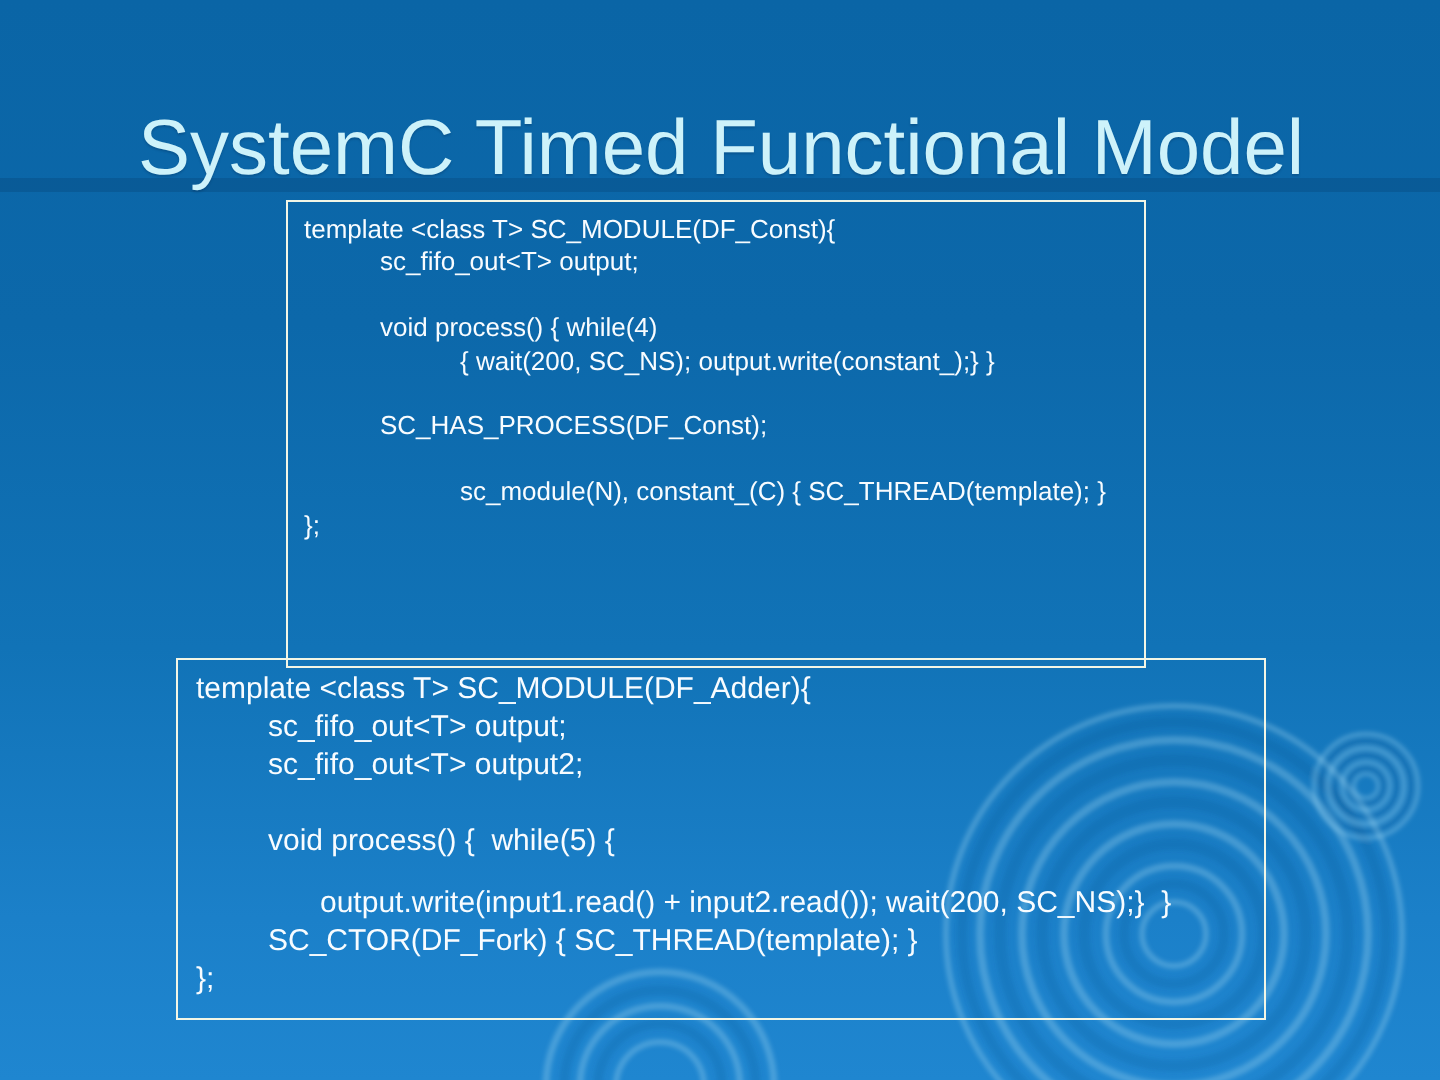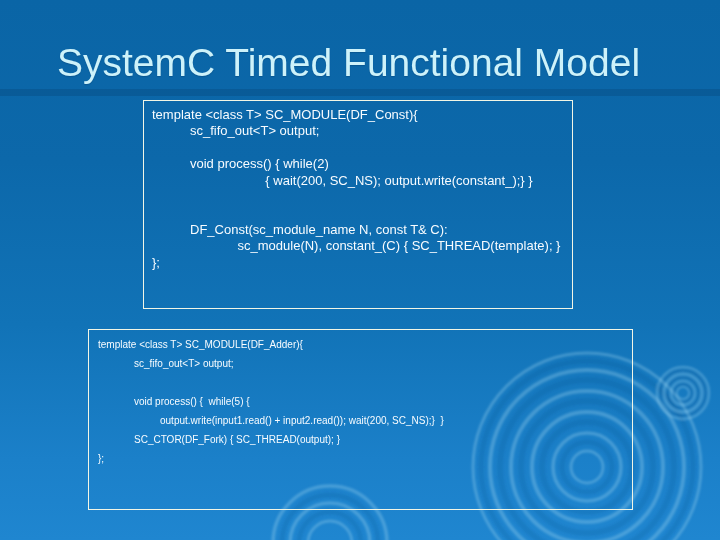--- a/index.html
+++ b/index.html
@@ -26,21 +26,21 @@
   .ripples {
     position: absolute;
     left: 0;
     top: 0;
     pointer-events: none;
   }
   .title {
     position: absolute;
     left: 57px;
     top: 40px;
-    margin: 0;
+    margin: 12px;
     font-size: 39px;
     font-weight: normal;
     line-height: 46px;
     white-space: nowrap;
     color: #cdf2fa;
     text-shadow: 0 1px 1px rgba(0, 40, 80, 0.25);
   }
   .code-box {
     position: absolute;
     border: 1px solid #f2f6e6;
@@ -48,38 +48,38 @@
     box-sizing: border-box;
     overflow: hidden;
   }
   .code-line {
     white-space: pre;
   }
   .box1 {
     left: 143px;
     top: 100px;
     width: 430px;
-    height: 209px;
+    height: 234px;
     padding: 6px 4px 0 8px;
     font-size: 13px;
     line-height: 16.4px;
   }
   .box1 .indent-1 { padding-left: 38px; }
-  .box1 .indent-2 { padding-left: 78px; text-align: center; }
+  .box1 .indent-2 { padding-left: 78px; }
   .box2 {
     left: 88px;
     top: 329px;
     width: 545px;
     height: 181px;
     padding: 5px 3px 0 9px;
-    font-size: 10px;
+    font-size: 15px;
     line-height: 19px;
   }
   .box2 .indent-1 { padding-left: 36px; }
-  .box2 .indent-2 { padding-left: 62px; }
+  .box2 .indent-2 { padding-left: 62px; margin-top: 12px; }
 </style>
 </head>
 <body>
 
 <div class="slide">
 
   <div class="band"></div>
 
   <svg class="ripples" width="720" height="540" viewBox="0 0 720 540">
     <defs>
@@ -117,32 +117,33 @@
       </g>
     </g>
   </svg>
 
   <h1 class="title">SystemC Timed Functional Model</h1>
 
   <div class="code-box box1">
       <div class="code-line indent-0">template &lt;class T&gt; SC_MODULE(DF_Const){</div>
       <div class="code-line indent-1">sc_fifo_out&lt;T&gt; output;</div>
       <div class="code-line indent-0">&nbsp;</div>
-      <div class="code-line indent-1">void process() { while(2)</div>
+      <div class="code-line indent-1">void process() { while(4)</div>
       <div class="code-line indent-2">{ wait(200, SC_NS); output.write(constant_);} }</div>
       <div class="code-line indent-0">&nbsp;</div>
+      <div class="code-line indent-1">SC_HAS_PROCESS(DF_Const);</div>
       <div class="code-line indent-0">&nbsp;</div>
-      <div class="code-line indent-1">DF_Const(sc_module_name N, const T&amp; C):</div>
       <div class="code-line indent-2">sc_module(N), constant_(C) { SC_THREAD(template); }</div>
       <div class="code-line indent-0">};</div>
     </div>
 
   <div class="code-box box2">
       <div class="code-line indent-0">template &lt;class T&gt; SC_MODULE(DF_Adder){</div>
       <div class="code-line indent-1">sc_fifo_out&lt;T&gt; output;</div>
+      <div class="code-line indent-1">sc_fifo_out&lt;T&gt; output2;</div>
       <div class="code-line indent-0">&nbsp;</div>
       <div class="code-line indent-1">void process() {  while(5) {</div>
       <div class="code-line indent-2">output.write(input1.read() + input2.read()); wait(200, SC_NS);}  }</div>
-      <div class="code-line indent-1">SC_CTOR(DF_Fork) { SC_THREAD(output); }</div>
+      <div class="code-line indent-1">SC_CTOR(DF_Fork) { SC_THREAD(template); }</div>
       <div class="code-line indent-0">};</div>
     </div>
 
 </div>
 
 </body></html>

